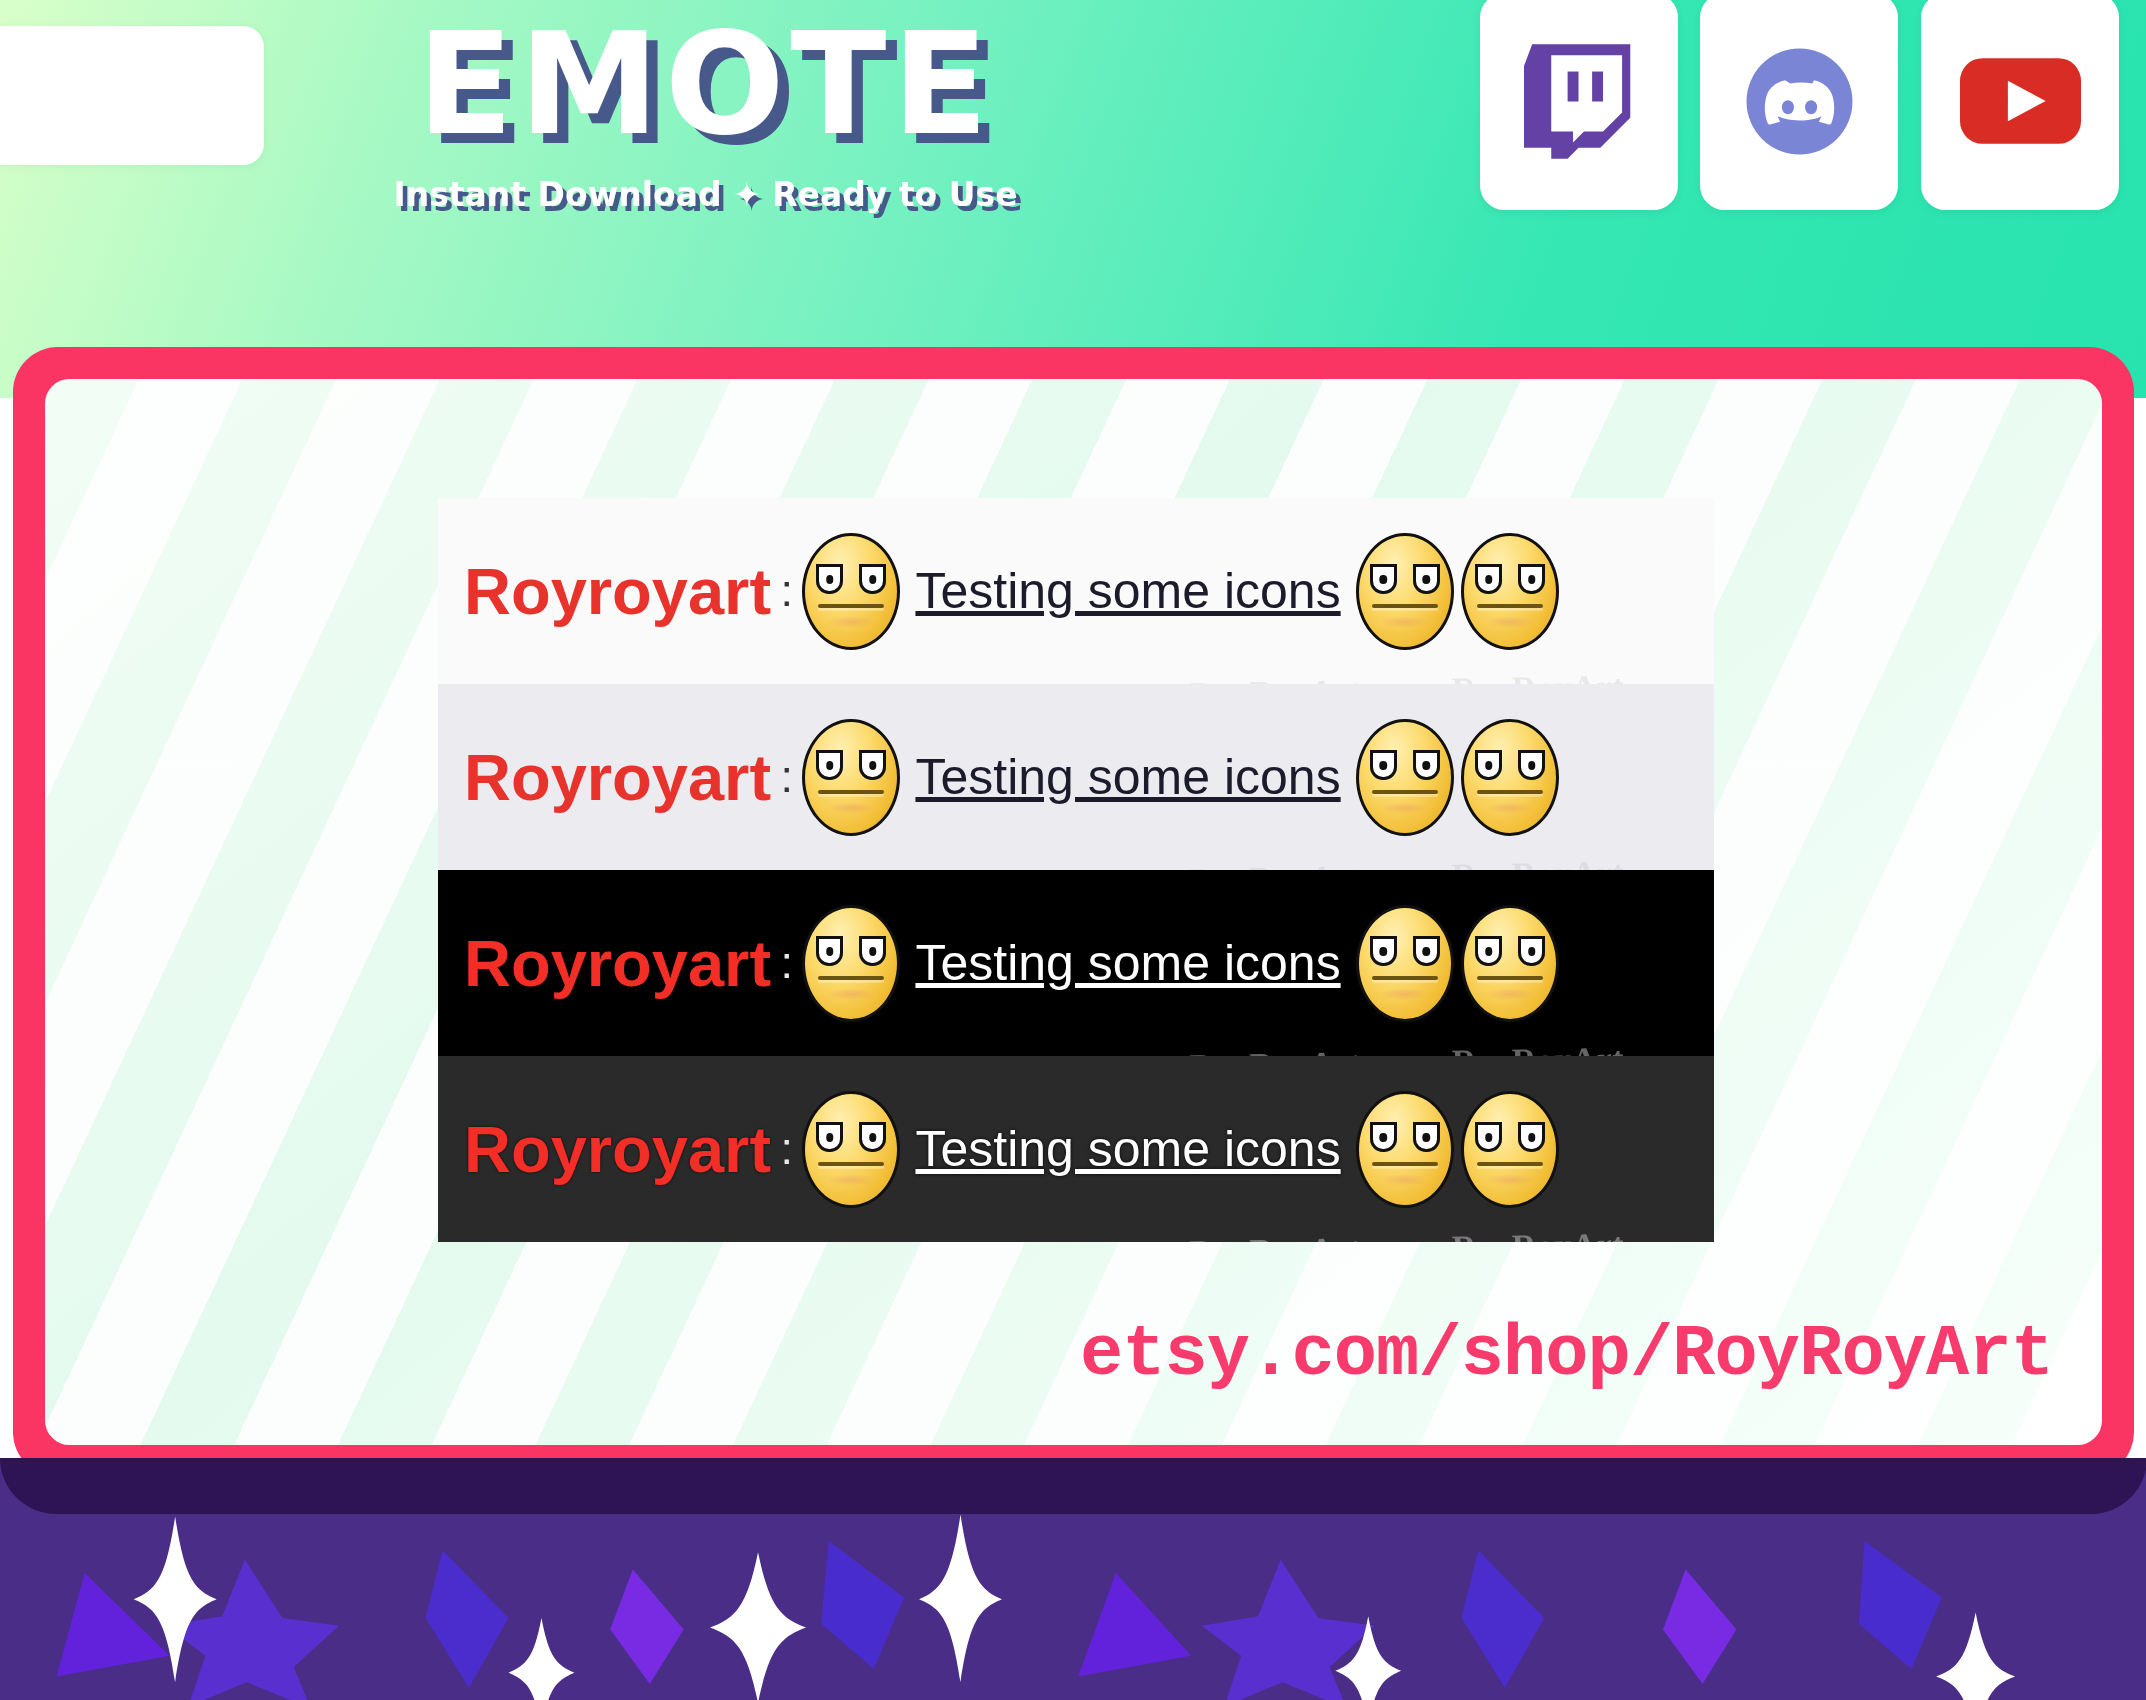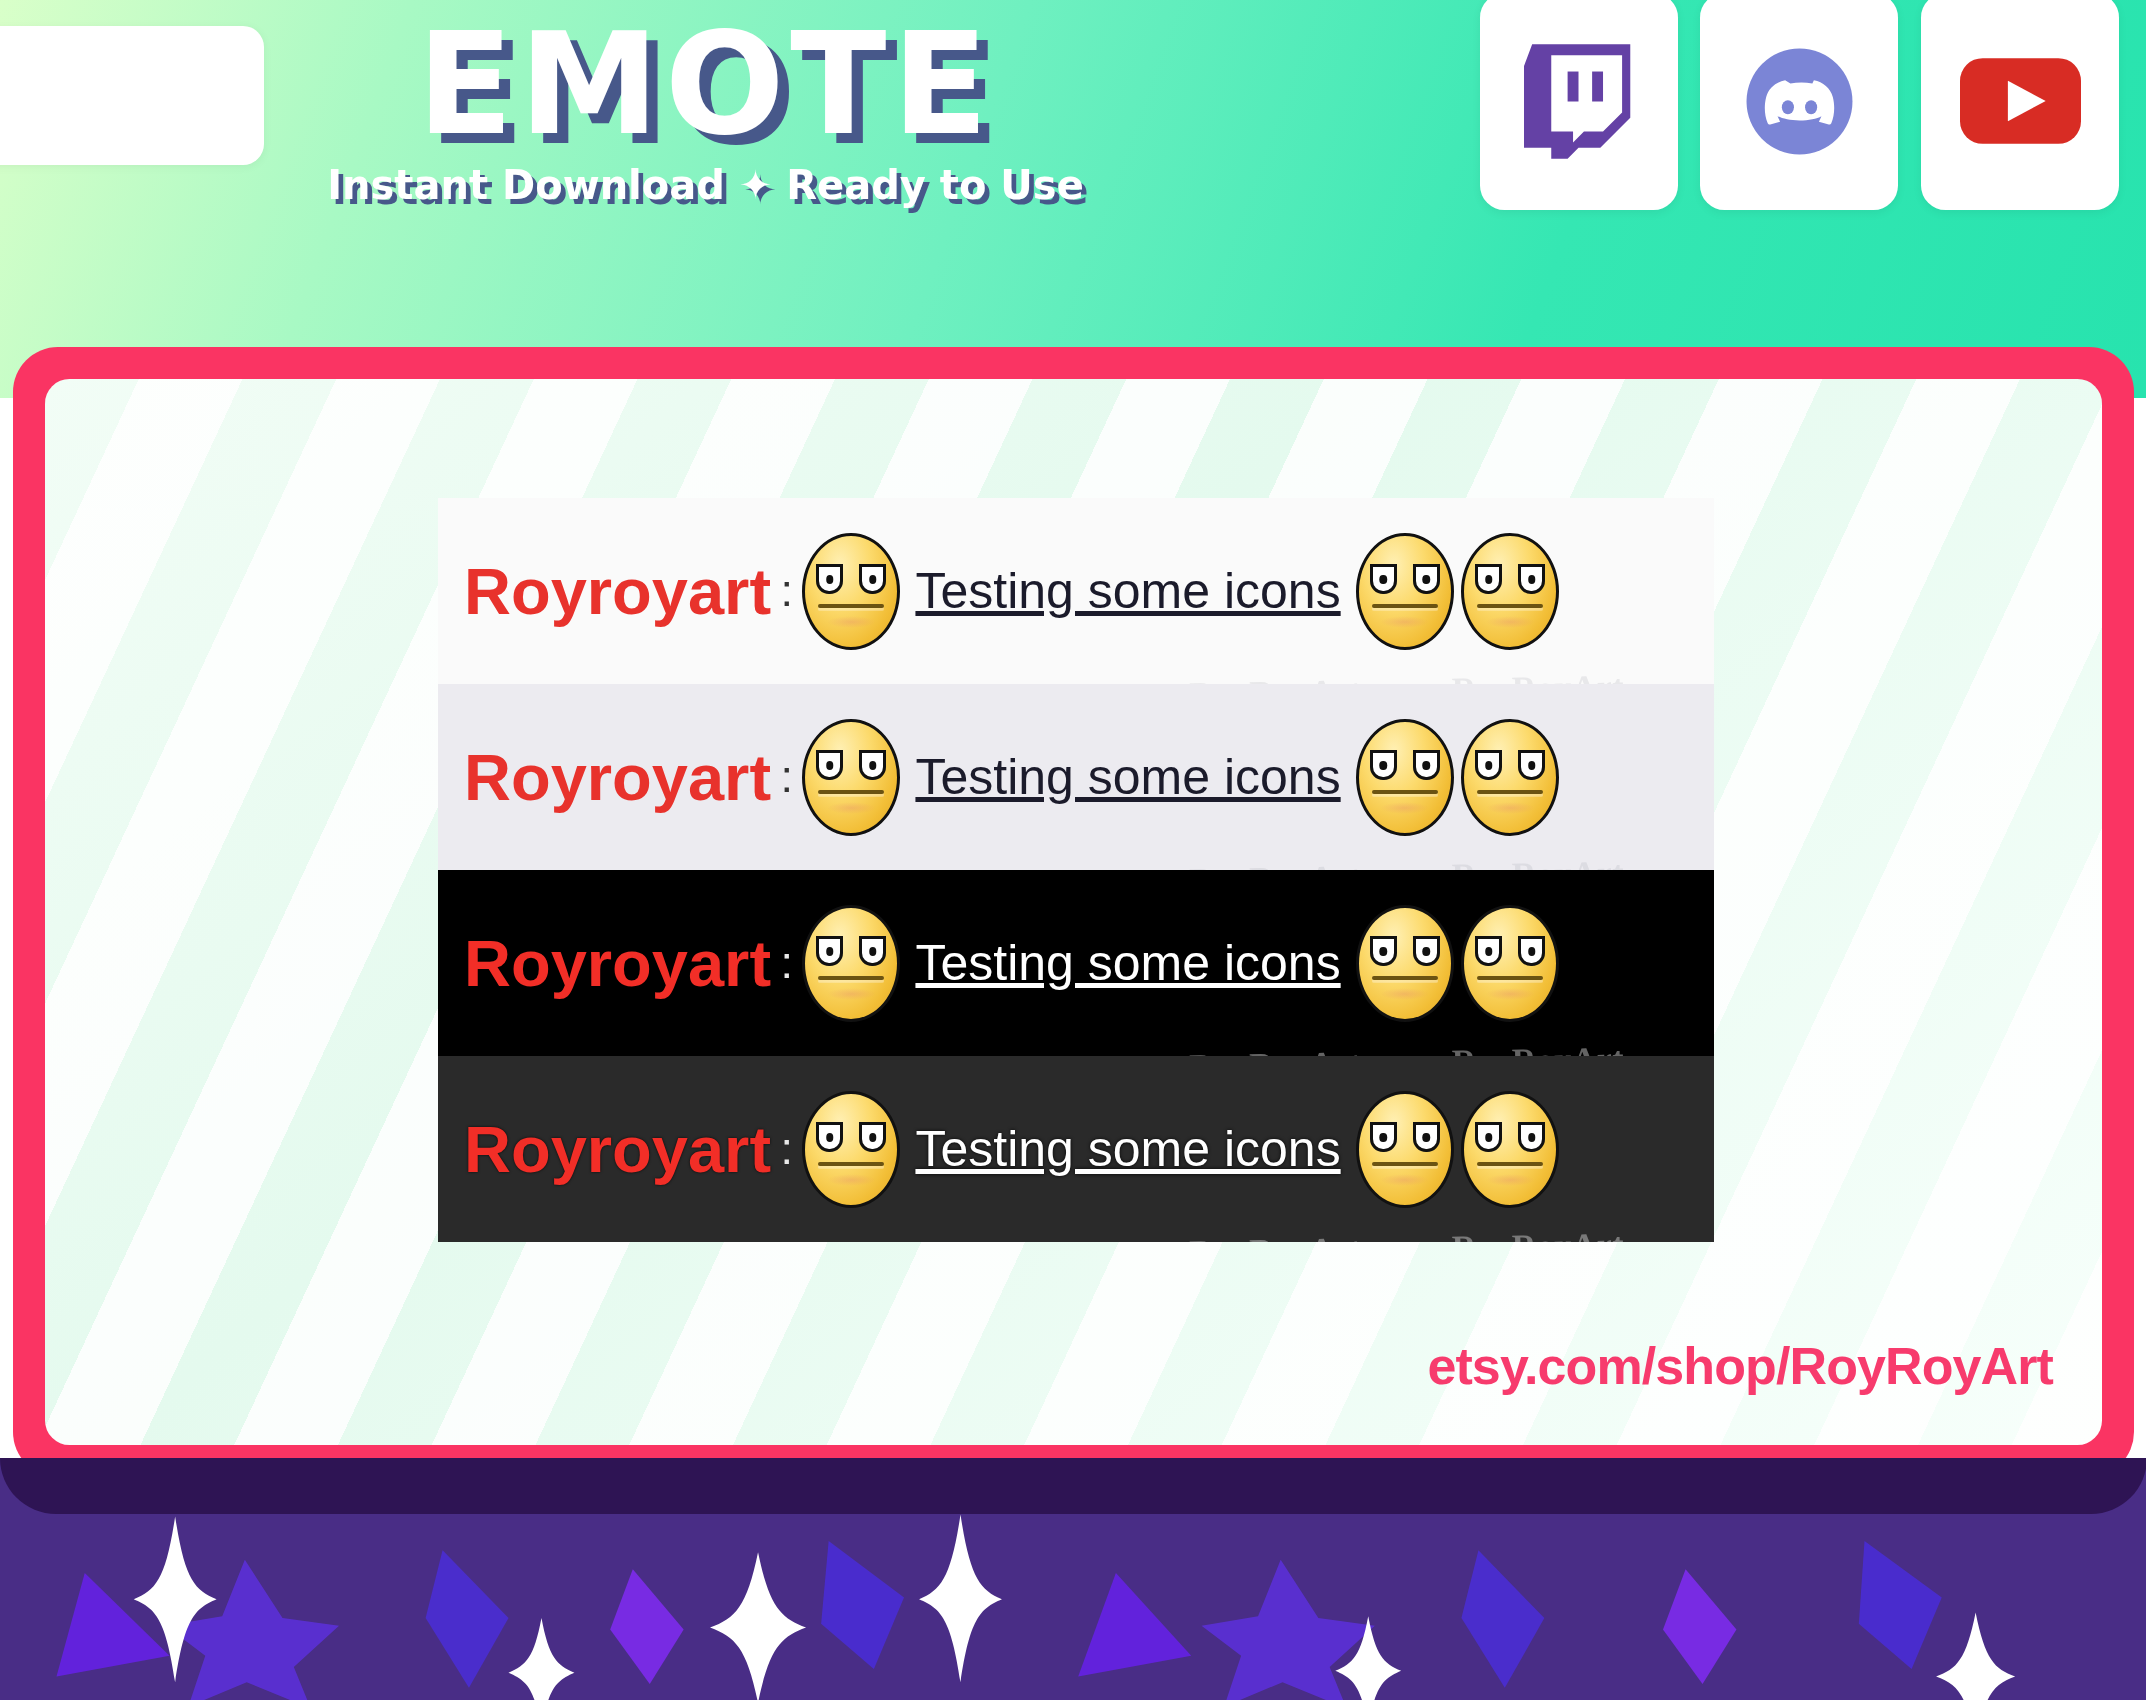--- a/index.html
+++ b/index.html
@@ -25,23 +25,23 @@
     position:absolute; left:282px; top:7.5px; width:847px; text-align:center;
   }
   .emote-title {
     font-family:"DejaVu Sans", sans-serif;
     font-size:141px; font-weight:bold; letter-spacing:5.6px;
     color:#ffffff; line-height:1.08;
     text-shadow:11.3px 10.4px 0 #47588A;
     white-space:nowrap;
   }
   .emote-sub {
-    margin-top:2px;
+    margin-top:15px;
     font-family:"DejaVu Sans", sans-serif;
-    font-size:40px; font-weight:bold; letter-spacing:0px;
+    font-size:33px; font-weight:bold; letter-spacing:0px;
     color:#ffffff;
     text-shadow:4.7px 4.7px 0 #47588A;
     white-space:nowrap;
   }
   .socials {
     position:absolute; right:28px; top:0; display:flex; gap:22.6px;
   }
   .social-pill {
     width:198px; height:217px; background:#ffffff;
     border-radius:24.5px;
@@ -143,22 +143,22 @@
     box-shadow:0 2.8px 0 rgba(255,255,255,.35);
   }
   .face .blush {
     position:absolute; left:24.5px; right:24.5px; top:83px; height:12.2px;
     background:radial-gradient(ellipse, rgba(230,140,110,.35), rgba(230,140,110,0) 70%);
   }
 
   
   .etsy {
     position:absolute; right:49px; bottom:49px;
-    font-family:Liberation Sans, sans-serif;
-    font-size:52px; font-weight:bold; letter-spacing:-0.9px;
+    font-family:Liberation Mono, monospace;
+    font-size:72px; font-weight:bold; letter-spacing:-0.9px;
     color:#F73B6D;
     white-space:nowrap;
   }
 
   
   .footer {
     position:absolute; left:0; bottom:0; width:2147px; height:243px;
     background:#492D86; overflow:hidden;
   }
   .footer-top-shadow {

